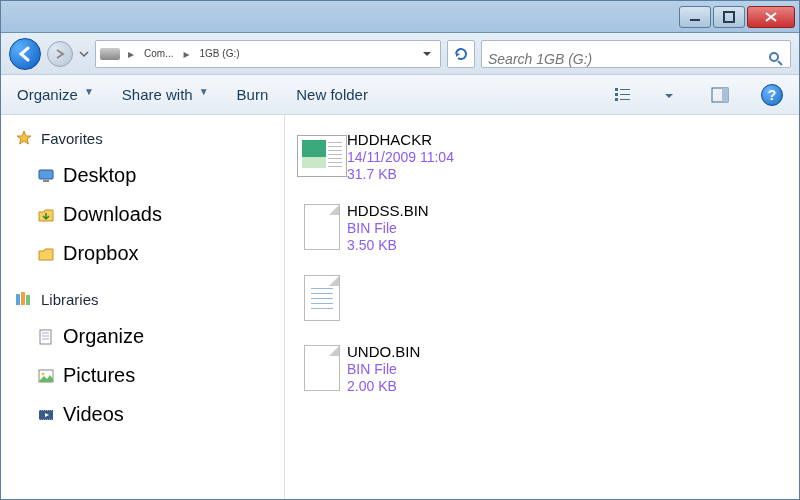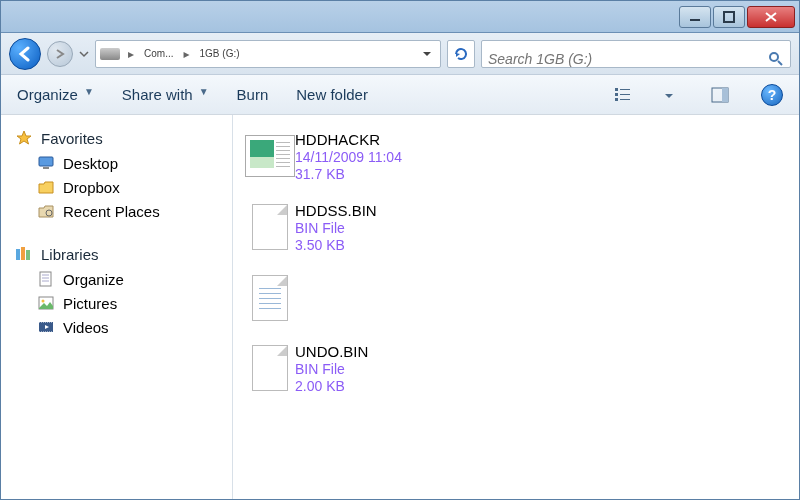--- a/index.html
+++ b/index.html
@@ -31,23 +31,23 @@
 .toolbar { height: 40px; background: linear-gradient(to bottom, #f4f8fc, #e4ecf4); display: flex; align-items: center; padding: 0 16px; gap: 28px; border-bottom: 1px solid #d0d8e0; }
 .tool-item { font-size: 15px; color: #1a3a5a; display: flex; gap: 6px; }
 .tool-dd { font-size: 10px; color: #4a6a8a; }
 .tool-spacer { flex: 1; }
 .tool-icon-btn { width: 26px; height: 26px; display: flex; align-items: center; justify-content: center; color: #4a6a8a; }
 .view-dd { width: 14px; }
 .help-btn { width: 22px; height: 22px; border-radius: 50%; background: radial-gradient(circle at 35% 30%, #6ab8ff, #1a68c0); color:#fff; font-weight:bold; font-size:14px; display:flex; align-items:center; justify-content:center; border:1px solid #0a4a9a; }
 
 
 .main { display: flex; height: calc(500px - 32px - 42px - 40px - 2px); }
-.sidebar { width: 232px; border-right: 1px solid #d8e0e8; padding: 10px 8px; }
+.sidebar { width: 284px; border-right: 1px solid #d8e0e8; padding: 10px 8px; }
 .side-group-head { display: flex; align-items: center; gap: 8px; padding: 4px 6px; font-size: 15px; color: #1a2a3a; }
-.side-item { display: flex; align-items: center; gap: 8px; padding: 3px 6px 3px 28px; font-size: 15px; color: #000; }
+.side-item { display: flex; align-items: center; gap: 8px; padding: 3px 6px 3px 28px; font-size: 20px; color: #000; margin-top: 10px; }
 .side-gap { height: 18px; }
 .sic { width: 18px; height: 18px; display: flex; align-items: center; justify-content: center; }
 
 
 .filelist { flex: 1; padding: 10px 12px; }
 .file-row { display: flex; align-items: flex-start; gap: 0; padding: 6px 0 14px 0; }
 .file-icon { width: 50px; height: 50px; display: flex; align-items: center; justify-content: center; }
 .file-meta { display: flex; flex-direction: column; gap: 1px; }
 .file-name { font-size: 15px; color: #000; }
 .file-sub { font-size: 14px; color: #8b5cf6; }
@@ -189,32 +189,32 @@
               <rect x="1" y="1" width="14" height="9" rx="1" fill="#5a9ae0" stroke="#2a5a9a"></rect>
               <rect x="5" y="11" width="6" height="2" fill="#888"></rect>
             </svg>
           </span>
         <span>Desktop</span>
       </div>
       <div class="side-item">
         <span class="sic">
             <svg width="16" height="14">
               <path d="M1 4 L6 4 L7 2 L15 2 L15 13 L1 13 Z" fill="#f8d060" stroke="#c89020"></path>
+              <path d="M8 5 L8 10 M5 8 L8 11 L11 8" fill="none" stroke="#2a8a2a" stroke-width="1.5"></path>
+            </svg>
+          </span>
+        <span>Downloads</span>
+      </div>
+      <div class="side-item">
+        <span class="sic">
+            <svg width="16" height="14">
+              <path d="M1 4 L6 4 L7 2 L15 2 L15 13 L1 13 Z" fill="#f8d060" stroke="#c89020"></path>
             </svg>
           </span>
         <span>Dropbox</span>
-      </div>
-      <div class="side-item">
-        <span class="sic">
-            <svg width="16" height="14">
-              <path d="M1 4 L6 4 L7 2 L15 2 L15 13 L1 13 Z" fill="#e8d8b0" stroke="#a89060"></path>
-              <circle cx="11" cy="9" r="3" fill="none" stroke="#666"></circle>
-            </svg>
-          </span>
-        <span>Recent Places</span>
       </div>
 
       <div class="side-gap"></div>
 
       <div class="side-group-head">
         <span class="sic">
             <svg width="18" height="16">
               <rect x="1" y="3" width="4" height="11" fill="#5aa8e0"></rect>
               <rect x="6" y="1" width="4" height="13" fill="#f0a040"></rect>
               <rect x="11" y="4" width="4" height="10" fill="#7ac080"></rect>

